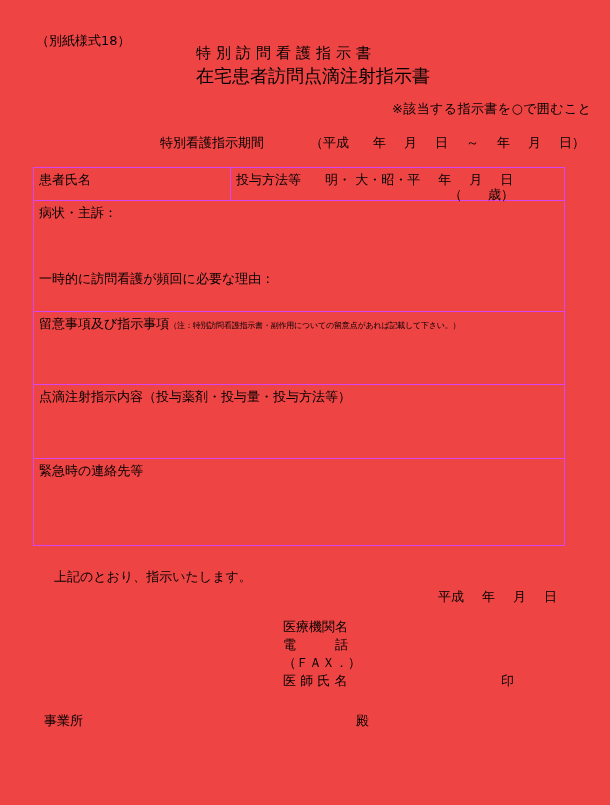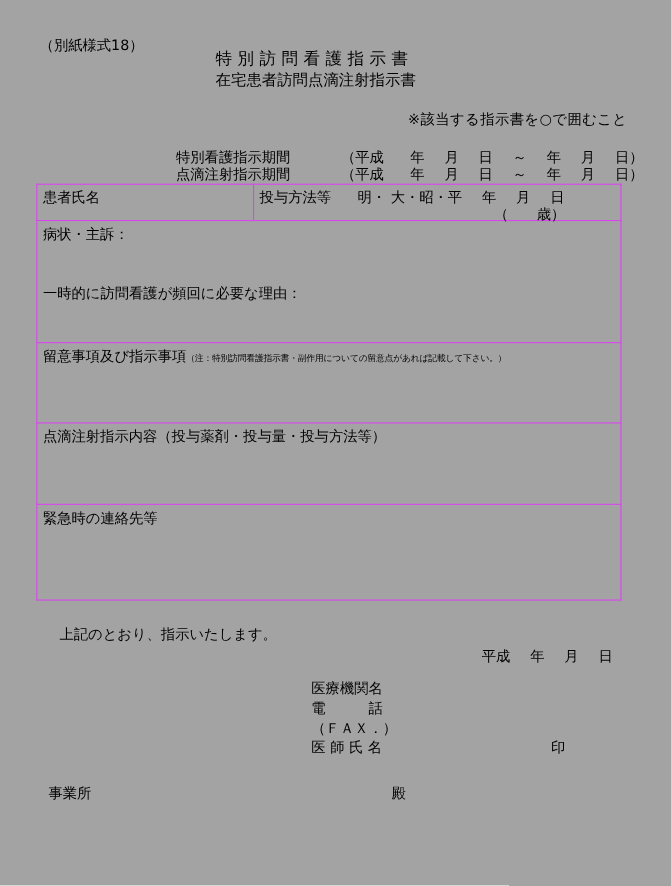--- a/index.html
+++ b/index.html
@@ -8,47 +8,47 @@
     background: #ffffff;
   }
   body {
     font-family: "DejaVu Sans", "Liberation Sans", sans-serif;
     color: #000000;
   }
   #page {
     position: relative;
     width: 610px;
     height: 805px;
-    background: #a3a3a3;
+    background: #ef4444;
     overflow: hidden;
   }
   .abs { position: absolute; }
 
   
   #form-no {
     left: 36px; top: 32px;
     font-size: 13px;
     letter-spacing: 0px;
     white-space: nowrap;
   }
   #title-main {
     left: 196px; top: 44px;
     font-size: 15px;
     letter-spacing: 5.0px;
     white-space: nowrap;
   }
   #title-sub {
     left: 196px; top: 64px;
-    font-size: 14px;
+    font-size: 18px;
     letter-spacing: 0px;
     white-space: nowrap;
     text-align: right;
   }
   #circle-note {
-    left: 371px; top: 100px;
+    left: 392px; top: 100px;
     font-size: 13px;
     letter-spacing: 0.4px;
     white-space: nowrap;
   }
 
   
   .period-row {
     font-size: 13px;
     white-space: nowrap;
   }
@@ -88,21 +88,21 @@
     letter-spacing: 0px;
   }
   .dob-age {
     position: absolute;
     left: 218px;
     top: 18px;
     white-space: nowrap;
     letter-spacing: 0px;
   }
   .reason-line {
-    margin-top: 36px;
+    margin-top: 48px;
     white-space: nowrap;
     font-family: Liberation Mono, monospace;
   }
   .small-note {
     font-size: 8px;
     letter-spacing: -0.2px;
   }
 
   
   #statement {
@@ -148,23 +148,20 @@
 
   <div class="abs" id="title-main">特別訪問看護指示書</div>
   <div class="abs" id="title-sub">在宅患者訪問点滴注射指示書</div>
 
   <div class="abs" id="circle-note">※該当する指示書を○で囲むこと</div>
 
   <div class="abs period-row" id="period-row-1">
     <span class="period-label">特別看護指示期間</span><span class="period-dates"><span>（平成</span><span class="sp-4"></span><span>年</span><span class="sp-3"></span><span>月</span><span class="sp-3"></span><span>日</span><span class="sp-3"></span><span>～</span><span class="sp-3"></span><span>年</span><span class="sp-3"></span><span>月</span><span class="sp-3"></span><span>日）</span></span>
   </div>
 
-  <div class="abs period-row" id="period-row-2">
-    <span class="period-label">点滴注射指示期間</span><span class="period-dates"><span>（平成</span><span class="sp-4"></span><span>年</span><span class="sp-3"></span><span>月</span><span class="sp-3"></span><span>日</span><span class="sp-3"></span><span>～</span><span class="sp-3"></span><span>年</span><span class="sp-3"></span><span>月</span><span class="sp-3"></span><span>日）</span></span>
-  </div>
 
   <table class="abs" id="form-table">
     <colgroup>
       <col style="width:197px">
       <col style="width:334px">
     </colgroup>
     <tbody>
       <tr class="row-name">
         <td>
           <div class="cell-inner">患者氏名</div>

